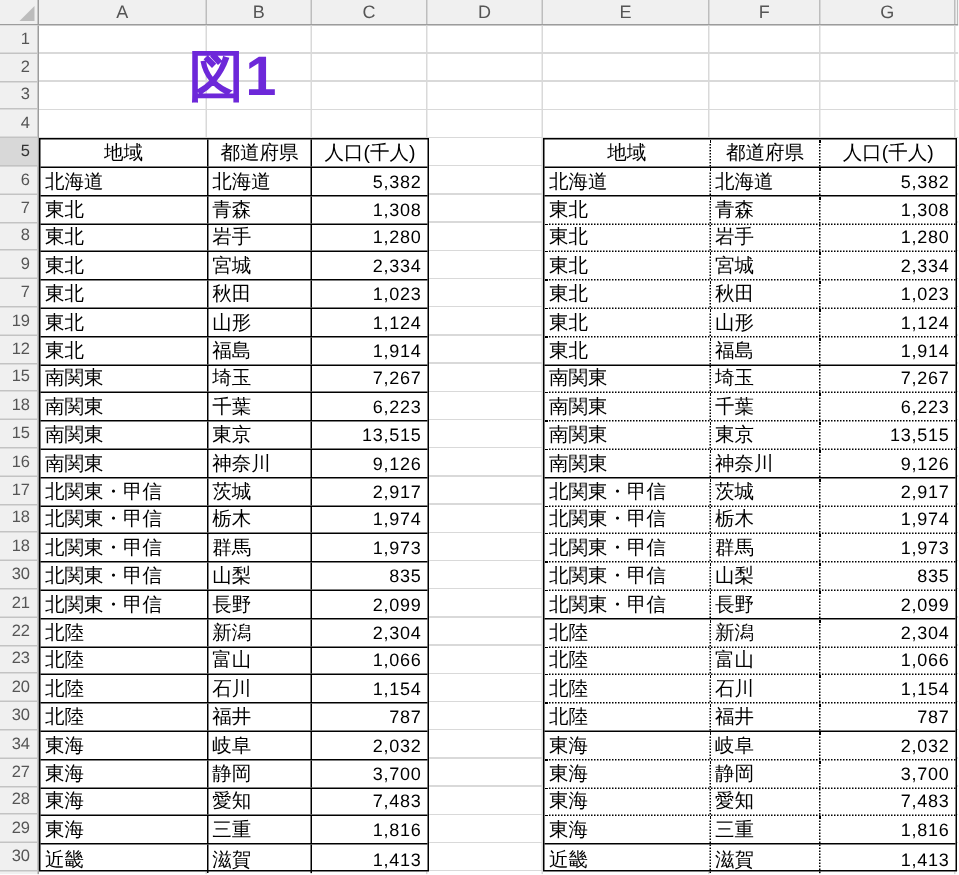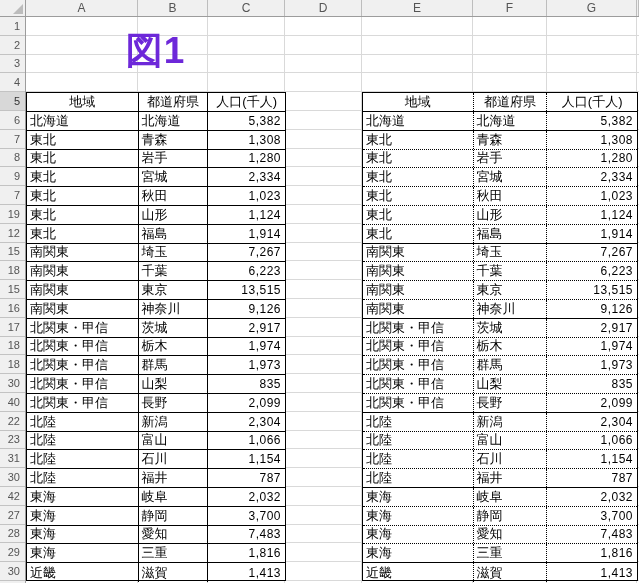--- a/index.html
+++ b/index.html
@@ -107,26 +107,26 @@
       <div class="rowhead">19</div>
       <div class="rowhead">12</div>
       <div class="rowhead">15</div>
       <div class="rowhead">18</div>
       <div class="rowhead">15</div>
       <div class="rowhead">16</div>
       <div class="rowhead">17</div>
       <div class="rowhead">18</div>
       <div class="rowhead">18</div>
       <div class="rowhead">30</div>
-      <div class="rowhead">40</div>
+      <div class="rowhead">21</div>
       <div class="rowhead">22</div>
       <div class="rowhead">23</div>
-      <div class="rowhead">31</div>
+      <div class="rowhead">20</div>
       <div class="rowhead">30</div>
-      <div class="rowhead">42</div>
+      <div class="rowhead">34</div>
       <div class="rowhead">27</div>
       <div class="rowhead">28</div>
       <div class="rowhead">29</div>
       <div class="rowhead">30</div>
     </div>
 
   <div id="t-fig1" class="xtable" style="left: 26px; width: 260px; height: 488.8px;">
       <div class="xrow" style="border-bottom: 1px solid rgb(0, 0, 0);">
         <div class="xcell th" style="width: 112px; border-right: 1px solid rgb(0, 0, 0);">地域</div>
         <div class="xcell th" style="width: 70px; border-right: 1px solid rgb(0, 0, 0);">都道府県</div>

